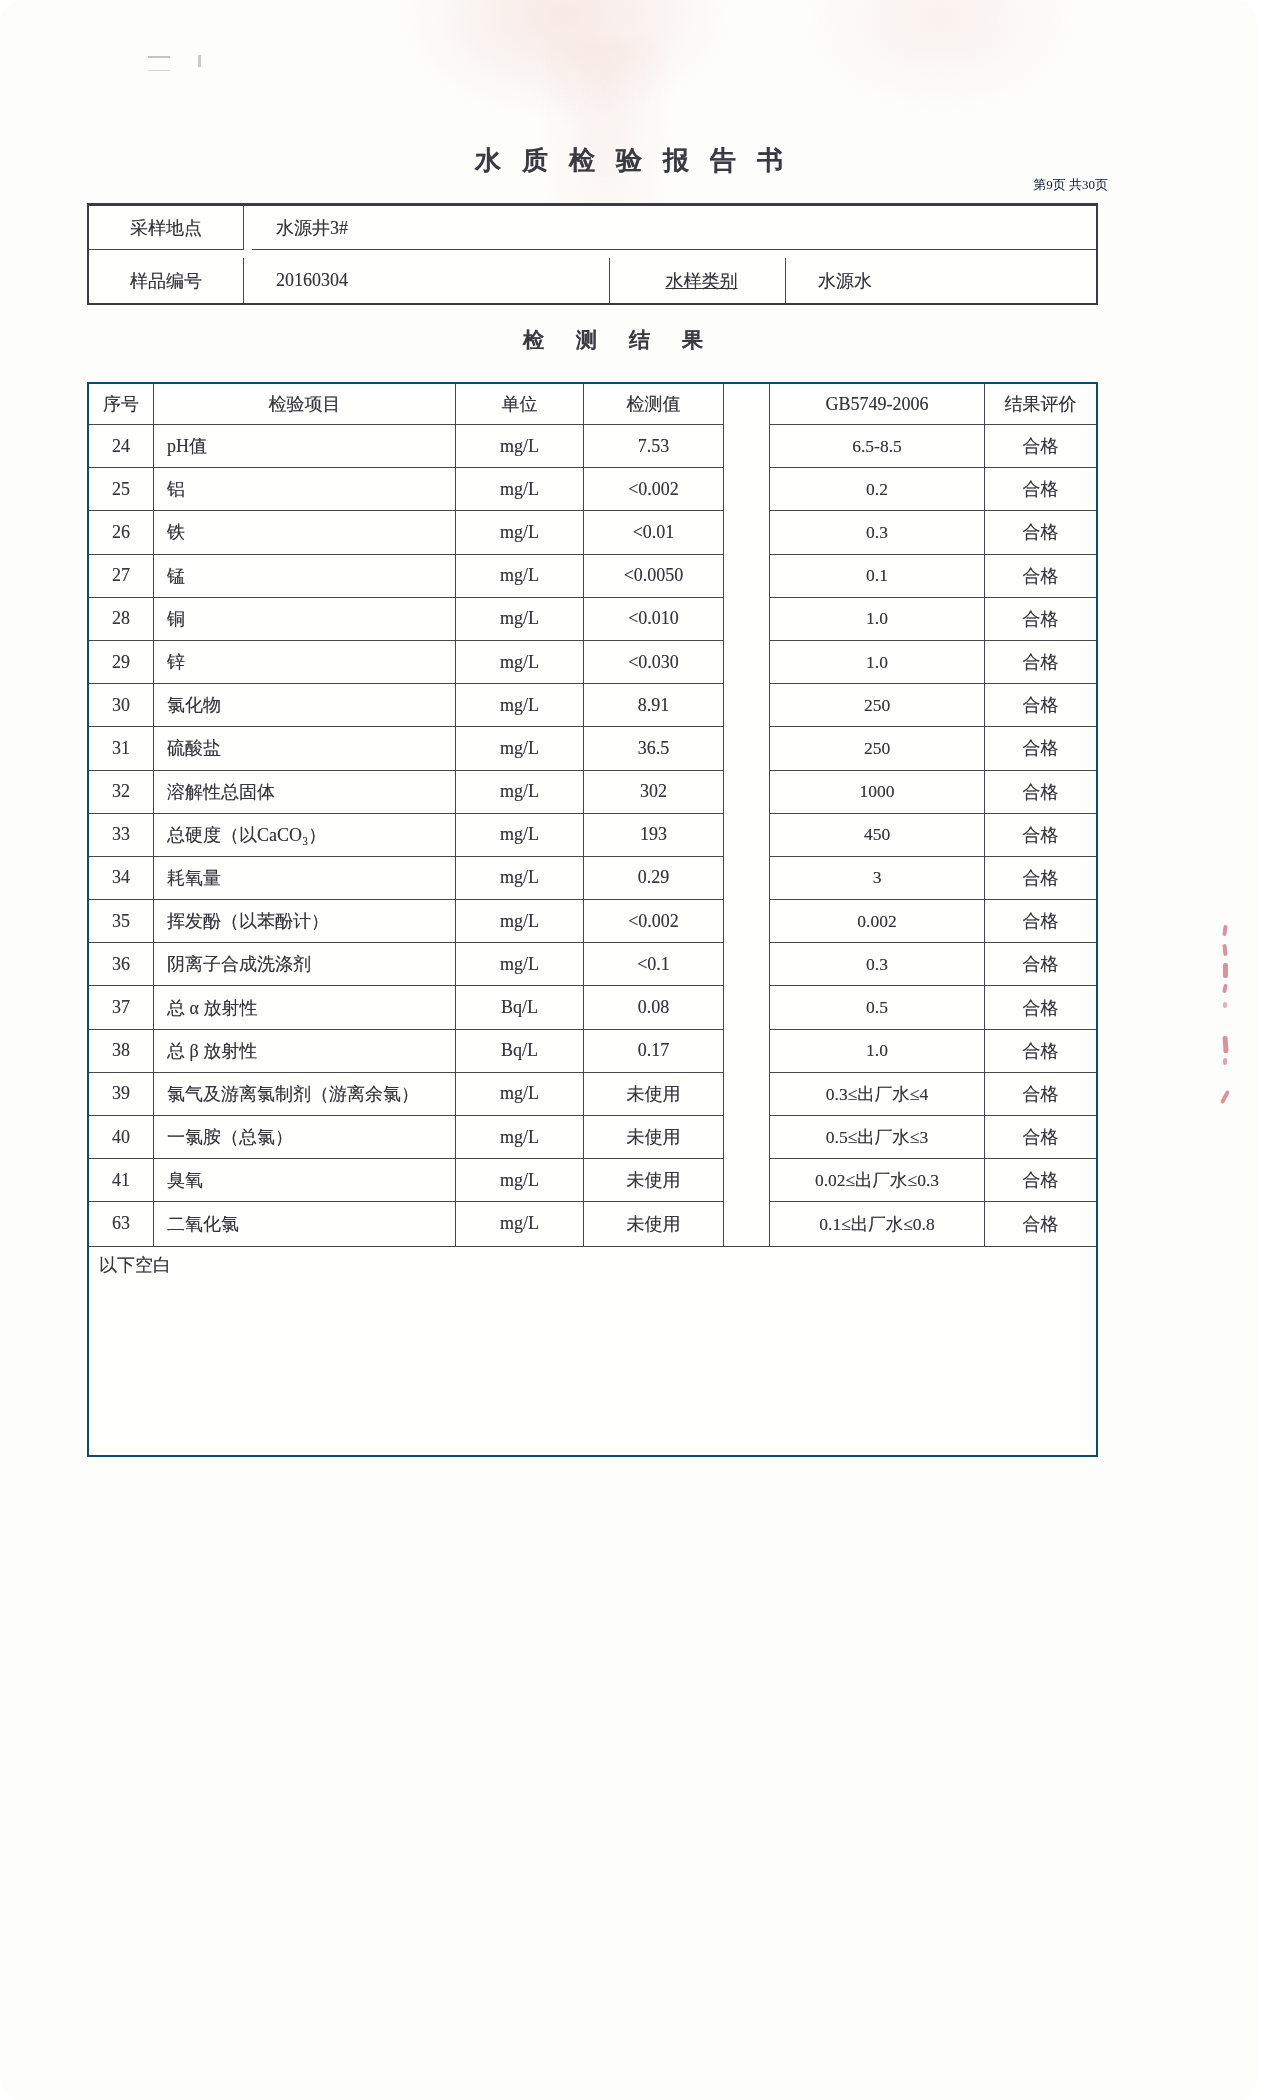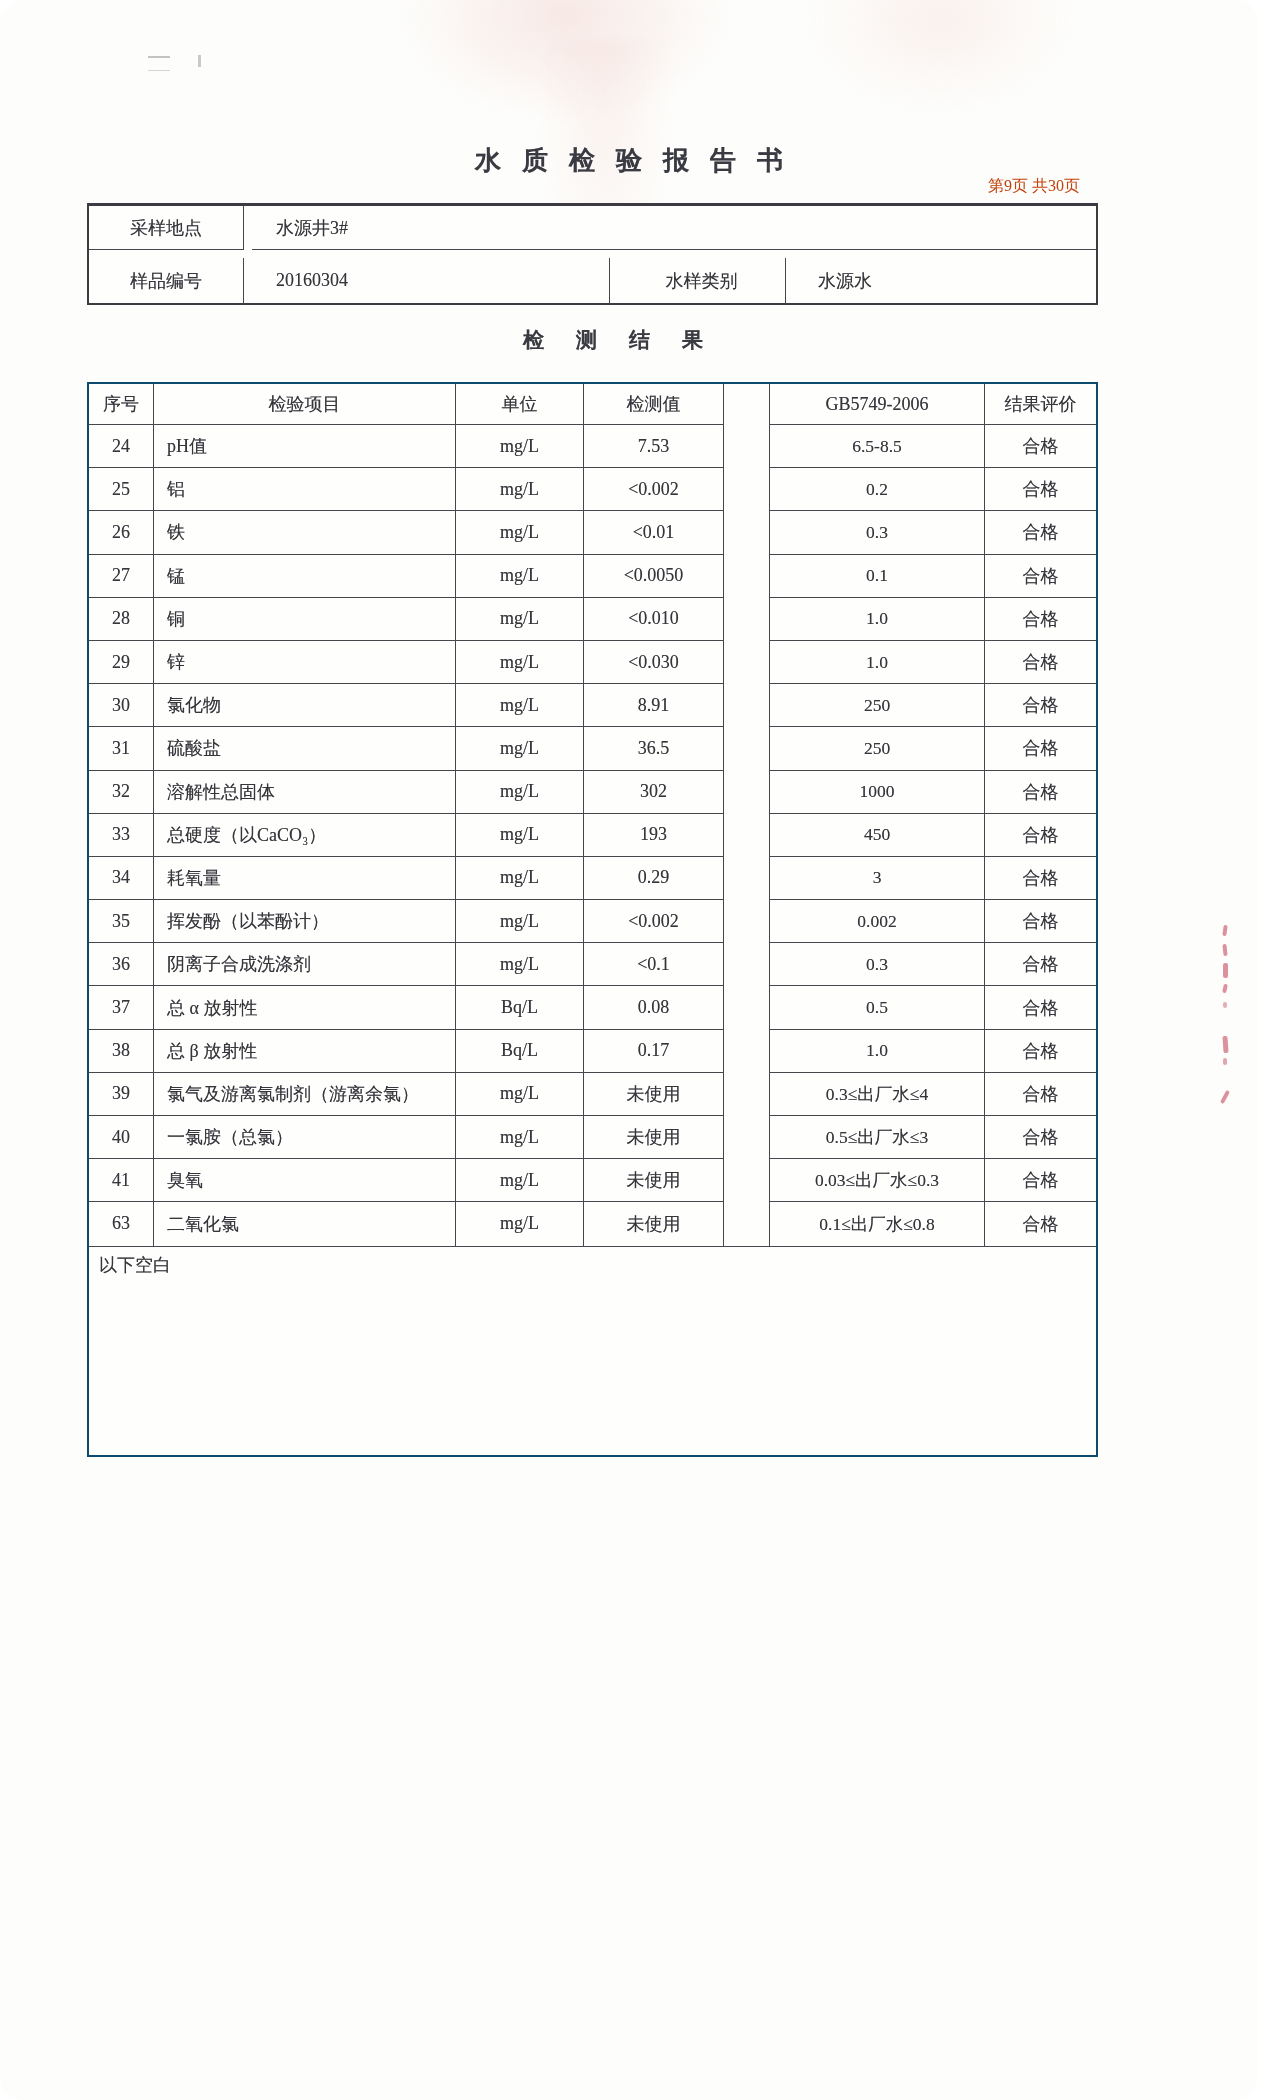--- a/index.html
+++ b/index.html
@@ -41,40 +41,40 @@
   .rm8 { top: 1090px; height: 14px; transform: rotate(28deg); }
   
   .title {
     position: absolute; left: 0; top: 143px; width: 100%;
     text-align: center; font-size: 26px; font-weight: bold;
     letter-spacing: 21px; padding-left: 21px; box-sizing: border-box;
     color: #3a3a42; text-shadow: 0 0 0.6px rgba(58,58,66,0.55);
   }
   .page-marker {
     position: absolute; top: 176px; left: 988px; width: 120px;
-    font-size: 16px; text-align: left; color: #c2410c;
+    font-size: 13px; text-align: right; color: #0f172a;
   }
   
   .info-table {
     position: absolute; left: 87px; top: 203px; width: 1011px;
     border: 2px solid #3b3b41; border-top-width: 3px;
     box-sizing: border-box; background: #fefefc;
     display: grid; grid-template-columns: 155px 358px 168px auto;
     grid-template-rows: 44px 45px;
     font-size: 18px;
     gap: 8px;
   }
   .info-cell { display: flex; align-items: center; box-sizing: border-box;
     text-shadow: 0 0 0.5px rgba(58,58,66,0.5); }
   .info-label { justify-content: center; border-right: 1.6px solid #46464c; }
   .info-value { padding-left: 24px; }
   .r1 { border-bottom: 1.6px solid #46464c; }
   .span3 { grid-column: 2 / 5; font-family: Liberation Serif, serif; }
   .b-right { border-right: 1.6px solid #46464c; }
-  .center { justify-content: center; padding-left: 0; }
+  .center { justify-content: center; padding-left: 0; text-decoration: underline; }
   
   .section-title {
     position: absolute; left: 0; top: 326px; width: 100%;
     text-align: center; font-size: 21px; font-weight: bold;
     letter-spacing: 32px; box-sizing: border-box;
     color: #3a3a42; text-shadow: 0 0 0.6px rgba(58,58,66,0.55);
   }
   
   .results-wrap {
     position: absolute; left: 87px; top: 382px; width: 1011px;
@@ -263,21 +263,21 @@
         <div class="cell c-unit">mg/L</div>
         <div class="cell c-value">未使用</div>
         <div class="cell c-gap"></div>
         <div class="cell c-limit">0.5≤出厂水≤3</div>
         <div class="cell c-eval">合格</div>
         <div class="cell c-seq">41</div>
         <div class="cell c-item">臭氧</div>
         <div class="cell c-unit">mg/L</div>
         <div class="cell c-value">未使用</div>
         <div class="cell c-gap"></div>
-        <div class="cell c-limit">0.03≤出厂水≤0.3</div>
+        <div class="cell c-limit">0.02≤出厂水≤0.3</div>
         <div class="cell c-eval">合格</div>
         <div class="cell c-seq last-row">63</div>
         <div class="cell c-item last-row">二氧化氯</div>
         <div class="cell c-unit last-row">mg/L</div>
         <div class="cell c-value last-row">未使用</div>
         <div class="cell c-gap last-row"></div>
         <div class="cell c-limit last-row">0.1≤出厂水≤0.8</div>
         <div class="cell c-eval last-row">合格</div>
       </div>
     <div class="footer-area">

